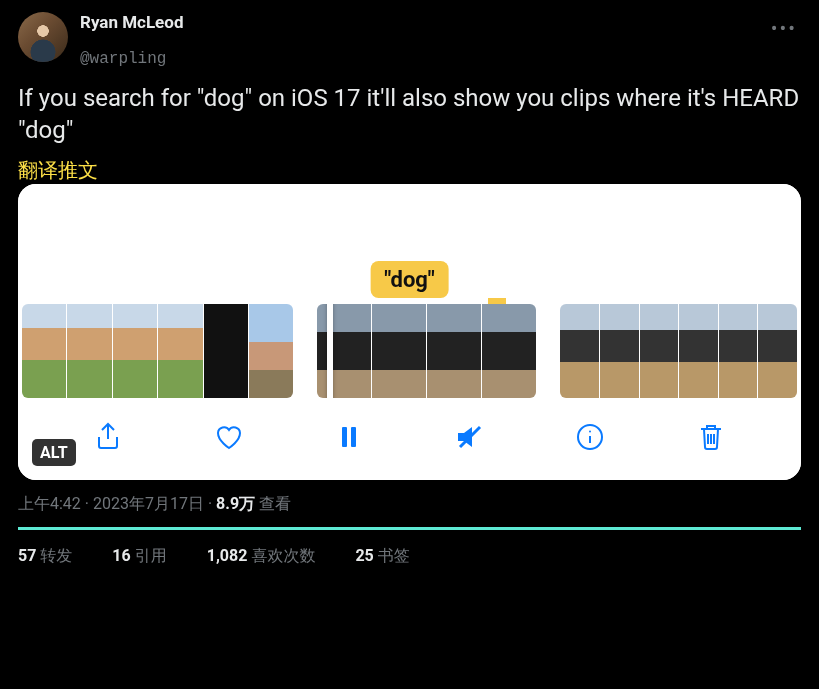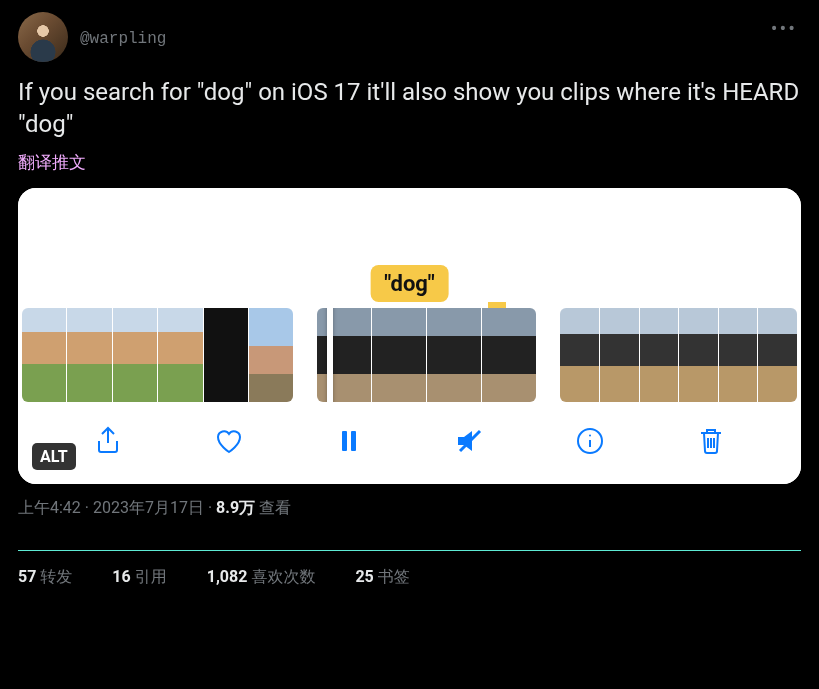--- a/index.html
+++ b/index.html
@@ -46,23 +46,22 @@
     padding: 4px;
     cursor: pointer;
   }
   .body-text {
     font-size: 24px;
     line-height: 1.35;
     color: #e7e9ea;
     margin-bottom: 10px;
   }
   .translate-link {
-    color: #f0abfc;
-    font-size: 17px;
-    margin-bottom: 14px;
+    color: #fde047;
+    font-size: 20px;
     display: inline-block;
   }
   .media-card {
     background: #fff;
     border-radius: 18px;
     overflow: hidden;
     position: relative;
     margin-bottom: 14px;
   }
   .media-top {
@@ -158,41 +157,42 @@
     background: rgba(0,0,0,.8);
     color: #fff;
     font-size: 16px;
     font-weight: 700;
     padding: 4px 8px;
     border-radius: 5px;
   }
   .meta-row {
     color: #71767b;
     font-size: 16px;
-    padding-bottom: 31px;
-    border-bottom: 1px solid #5eead4;
+    padding-bottom: 12px;
+    border-bottom: 3px solid #5eead4;
   }
   .meta-row .views-num { color: #e7e9ea; font-weight: 700; }
   .stats-row {
     display: flex;
     gap: 40px;
     padding: 16px 0 0;
     font-size: 16px;
     color: #71767b;
   }
   .stats-row .num { color: #e7e9ea; font-weight: 700; margin-right: 4px; }
 </style>
 </head>
 <body>
 
 <div class="tweet">
 
   <div class="header">
     <div class="avatar"></div>
     <div class="name-block">
+      <div class="display-name">Ryan McLeod</div>
       <div class="handle">@warpling</div>
     </div>
     <div class="more-btn">•••</div>
   </div>
 
   <div class="body-text">If you search for "dog" on iOS 17 it'll also show you clips where it's HEARD "dog"</div>
 
   <a class="translate-link">翻译推文</a>
 
   <div class="media-card">

